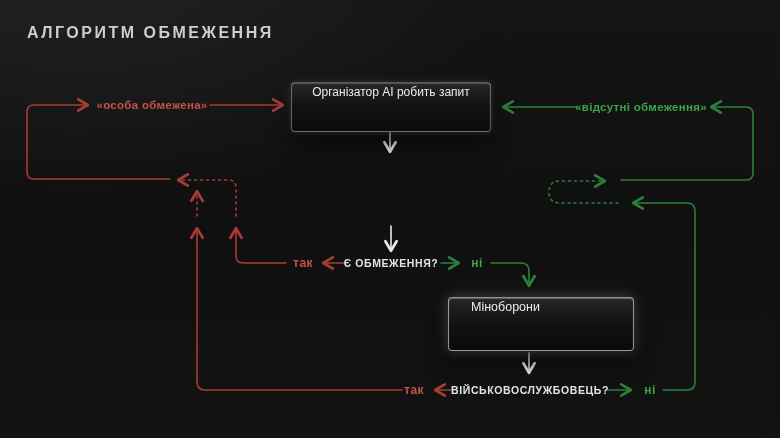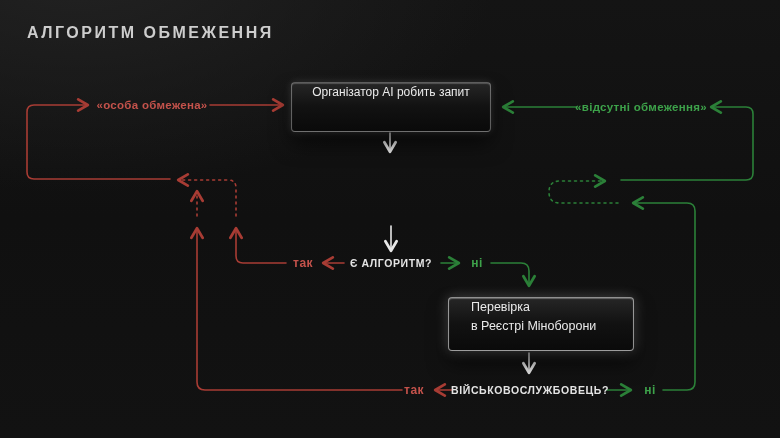--- a/index.html
+++ b/index.html
@@ -92,28 +92,27 @@
     <path class="ln ln-green" d="M621,180 L746,180 Q753,180 753,173 L753,114 Q753,107 746,107 L712,107" marker-end="url(#aw-green)"></path>
     <path class="ln ln-green" d="M577,107 L504,107" marker-end="url(#aw-green)"></path>
   </svg>
 
   <div class="node node-center" id="node-organizer">
     <div class="l">Організатор АІ робить запит</div>
   </div>
 
 
   <div class="node" id="node-minoborony">
-    <div class="l">Перевірка</div>
-    <div class="l">в Реєстрі Міноборони</div>
+    <div class="l">Міноборони</div>
   </div>
 
   <div class="lbl quote t-red" style="left:152px;top:105px;text-align:right;">«особа обмежена»</div>
   <div class="lbl quote t-green" style="left:641px;top:107px;">«відсутні обмеження»</div>
 
-  <div class="lbl question" style="left:391px;top:263px;">Є АЛГОРИТМ?</div>
+  <div class="lbl question" style="left:391px;top:263px;">Є ОБМЕЖЕННЯ?</div>
   <div class="lbl yn t-red" style="left:303px;top:263px;">так</div>
   <div class="lbl yn t-green" style="left:477px;top:263px;">ні</div>
 
   <div class="lbl question" style="left:530px;top:390px;">ВІЙСЬКОВОСЛУЖБОВЕЦЬ?</div>
   <div class="lbl yn t-red" style="left:414px;top:390px;">так</div>
   <div class="lbl yn t-green" style="left:650px;top:390px;">ні</div>
 
 </div>
 
 </body></html>

